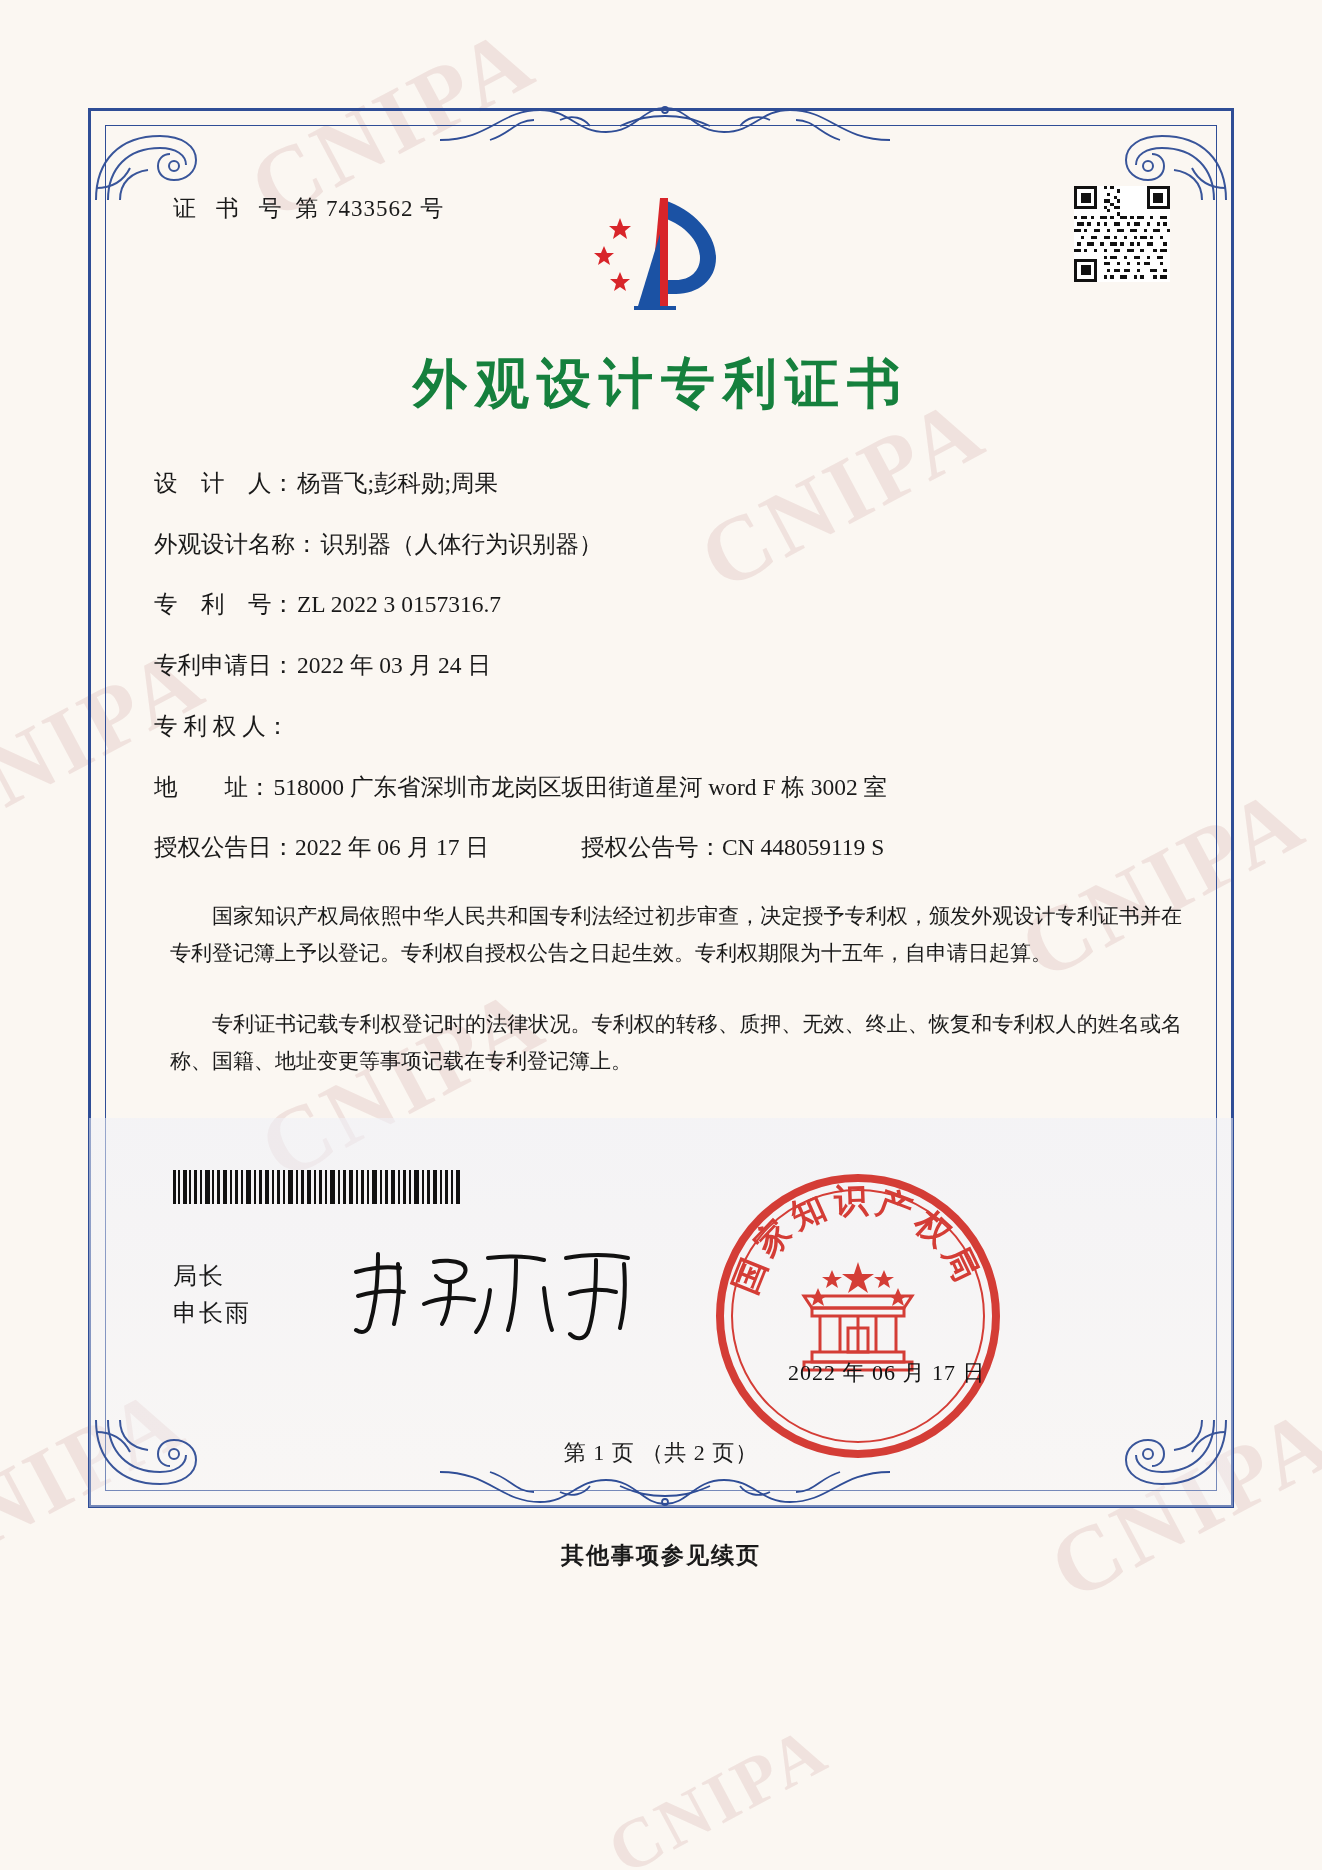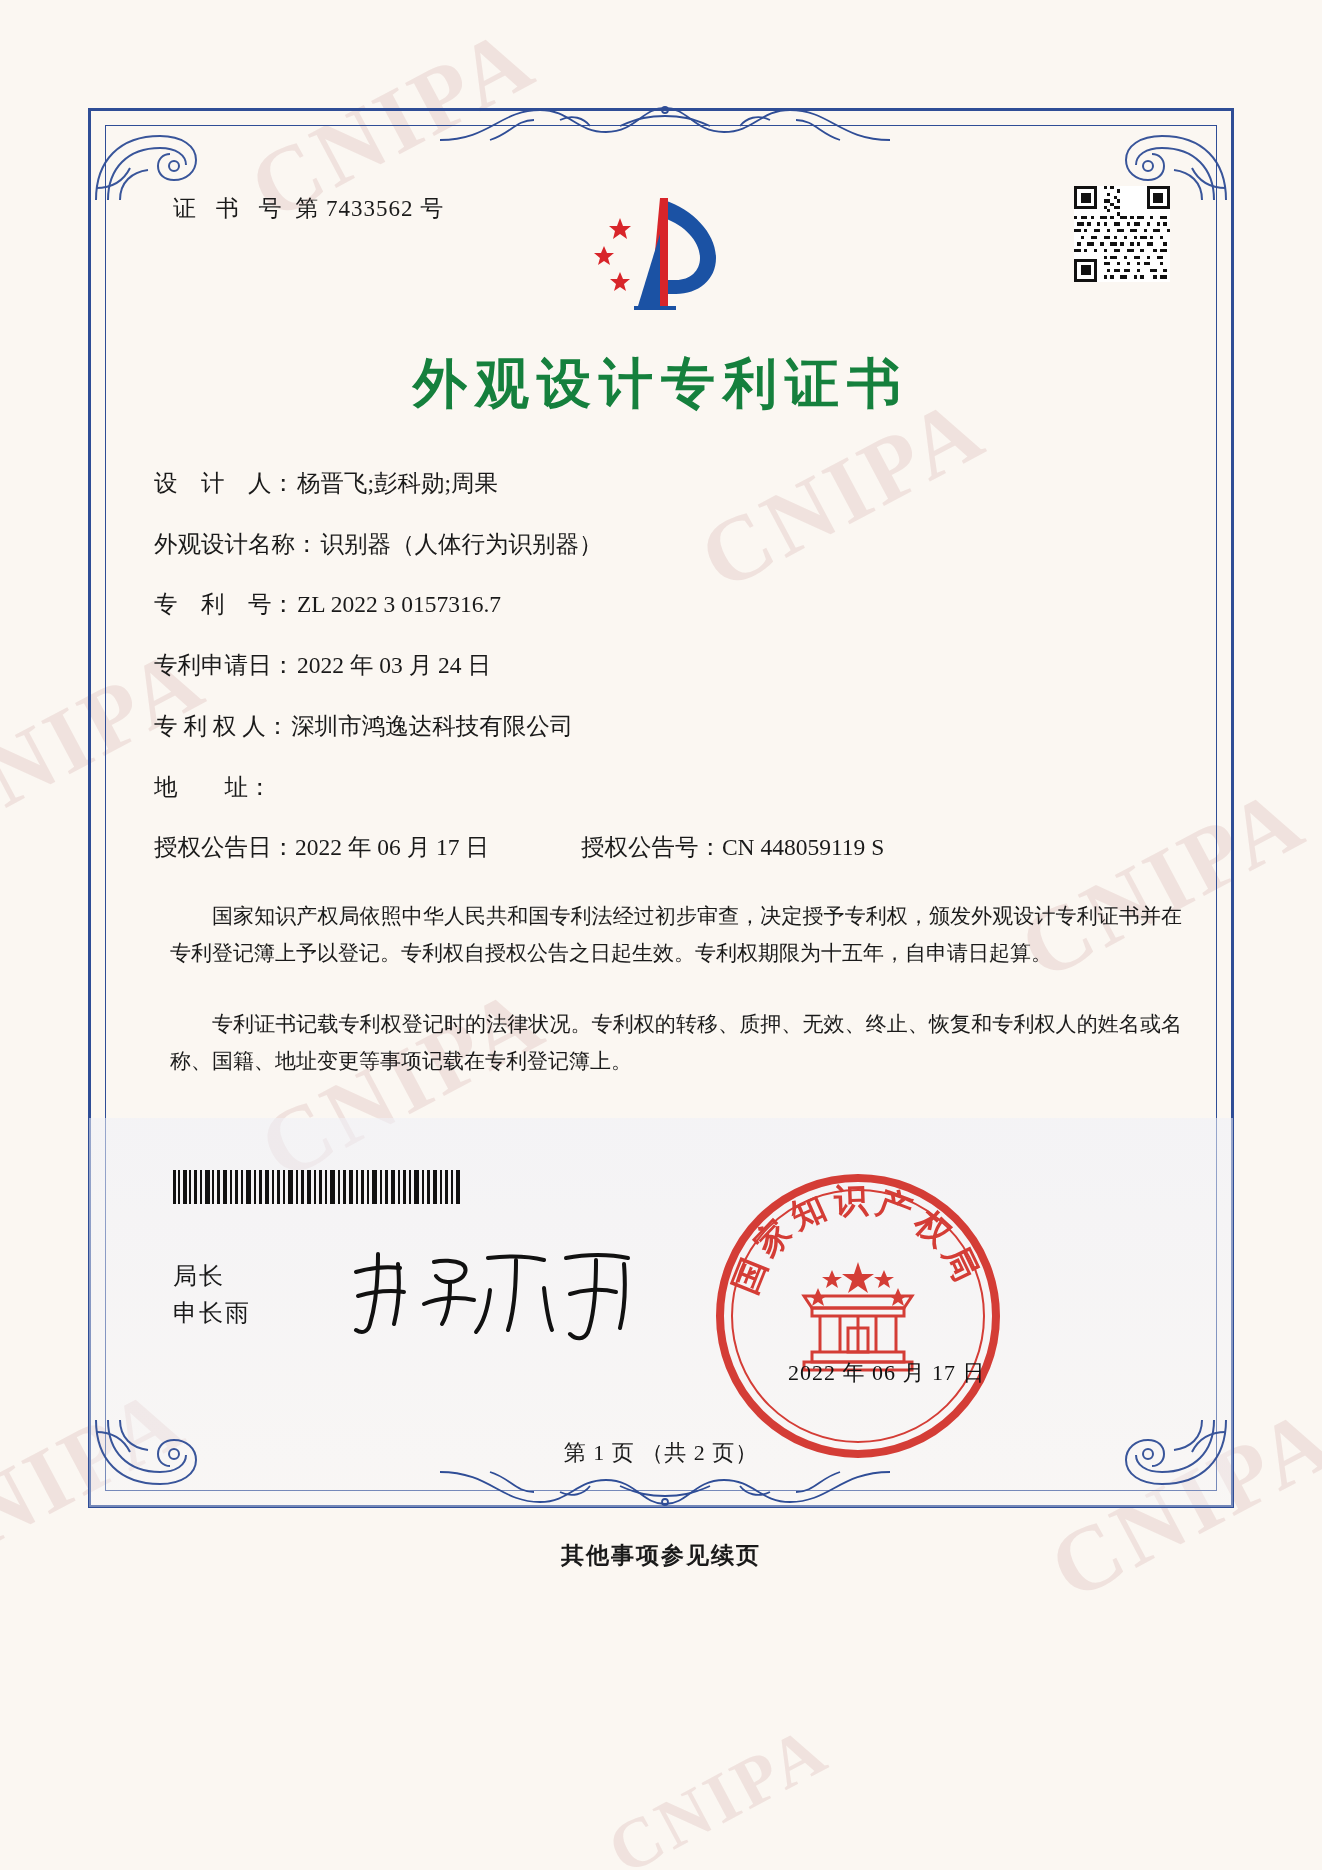--- a/index.html
+++ b/index.html
@@ -482,24 +482,24 @@
     <div class="field-row">
       <span class="field-label">专    利    号：</span>
       <span class="field-value">ZL 2022 3 0157316.7</span>
     </div>
     <div class="field-row">
       <span class="field-label">专利申请日：</span>
       <span class="field-value">2022 年 03 月 24 日</span>
     </div>
     <div class="field-row">
       <span class="field-label">专 利 权 人：</span>
-      <span class="field-value">深圳市鸿逸达科技有限公司</span>
     </div>
     <div class="field-row">
       <span class="field-label">地        址：</span>
+      <span class="field-value">518000 广东省深圳市龙岗区坂田街道星河 word F 栋 3002 室</span>
     </div>
     <div class="field-row two">
       <span class="field-label">授权公告日：</span>
       <span class="field-label">2022 年 06 月 17 日</span>
       <span class="gapcol"></span>
       <span class="field-label">授权公告号：</span>
       <span class="field-label">CN 448059119 S</span>
     </div>
   </div>
 

